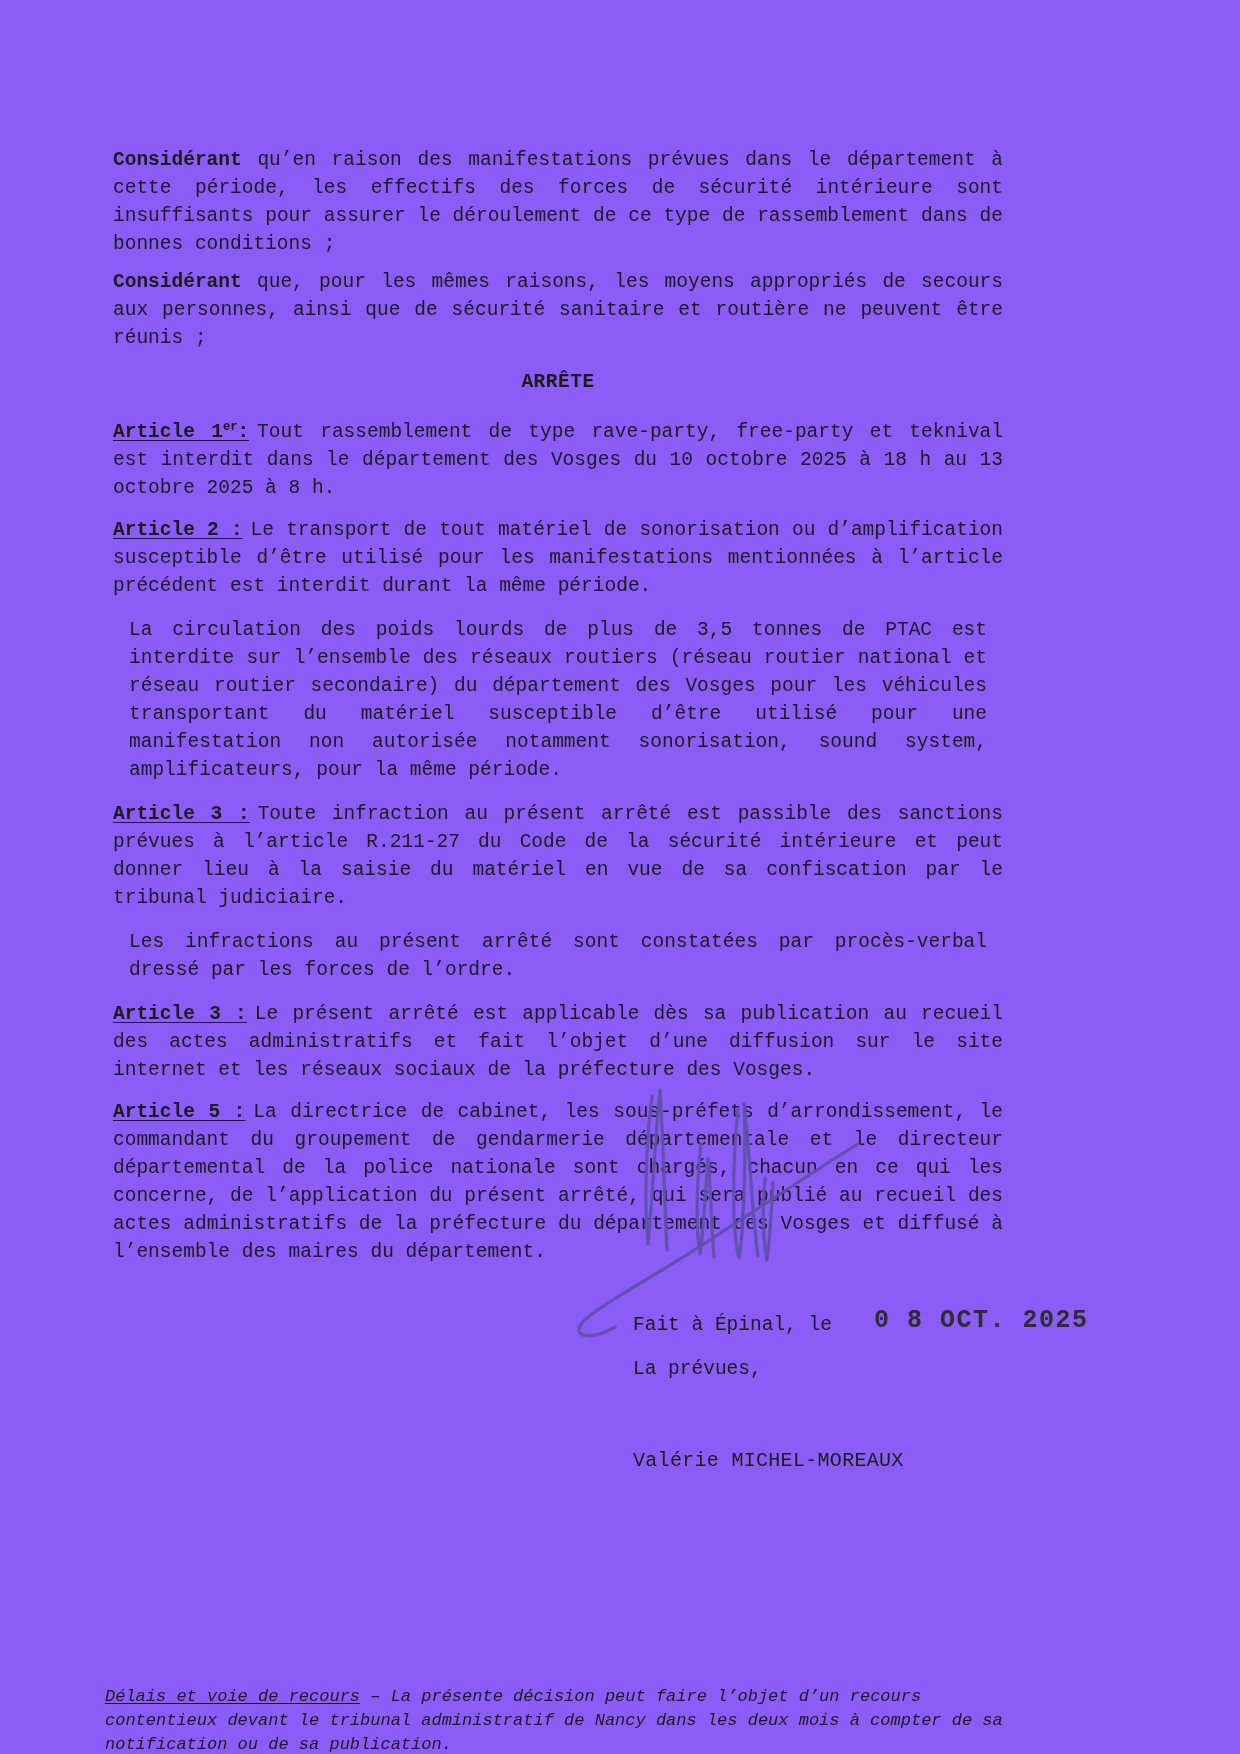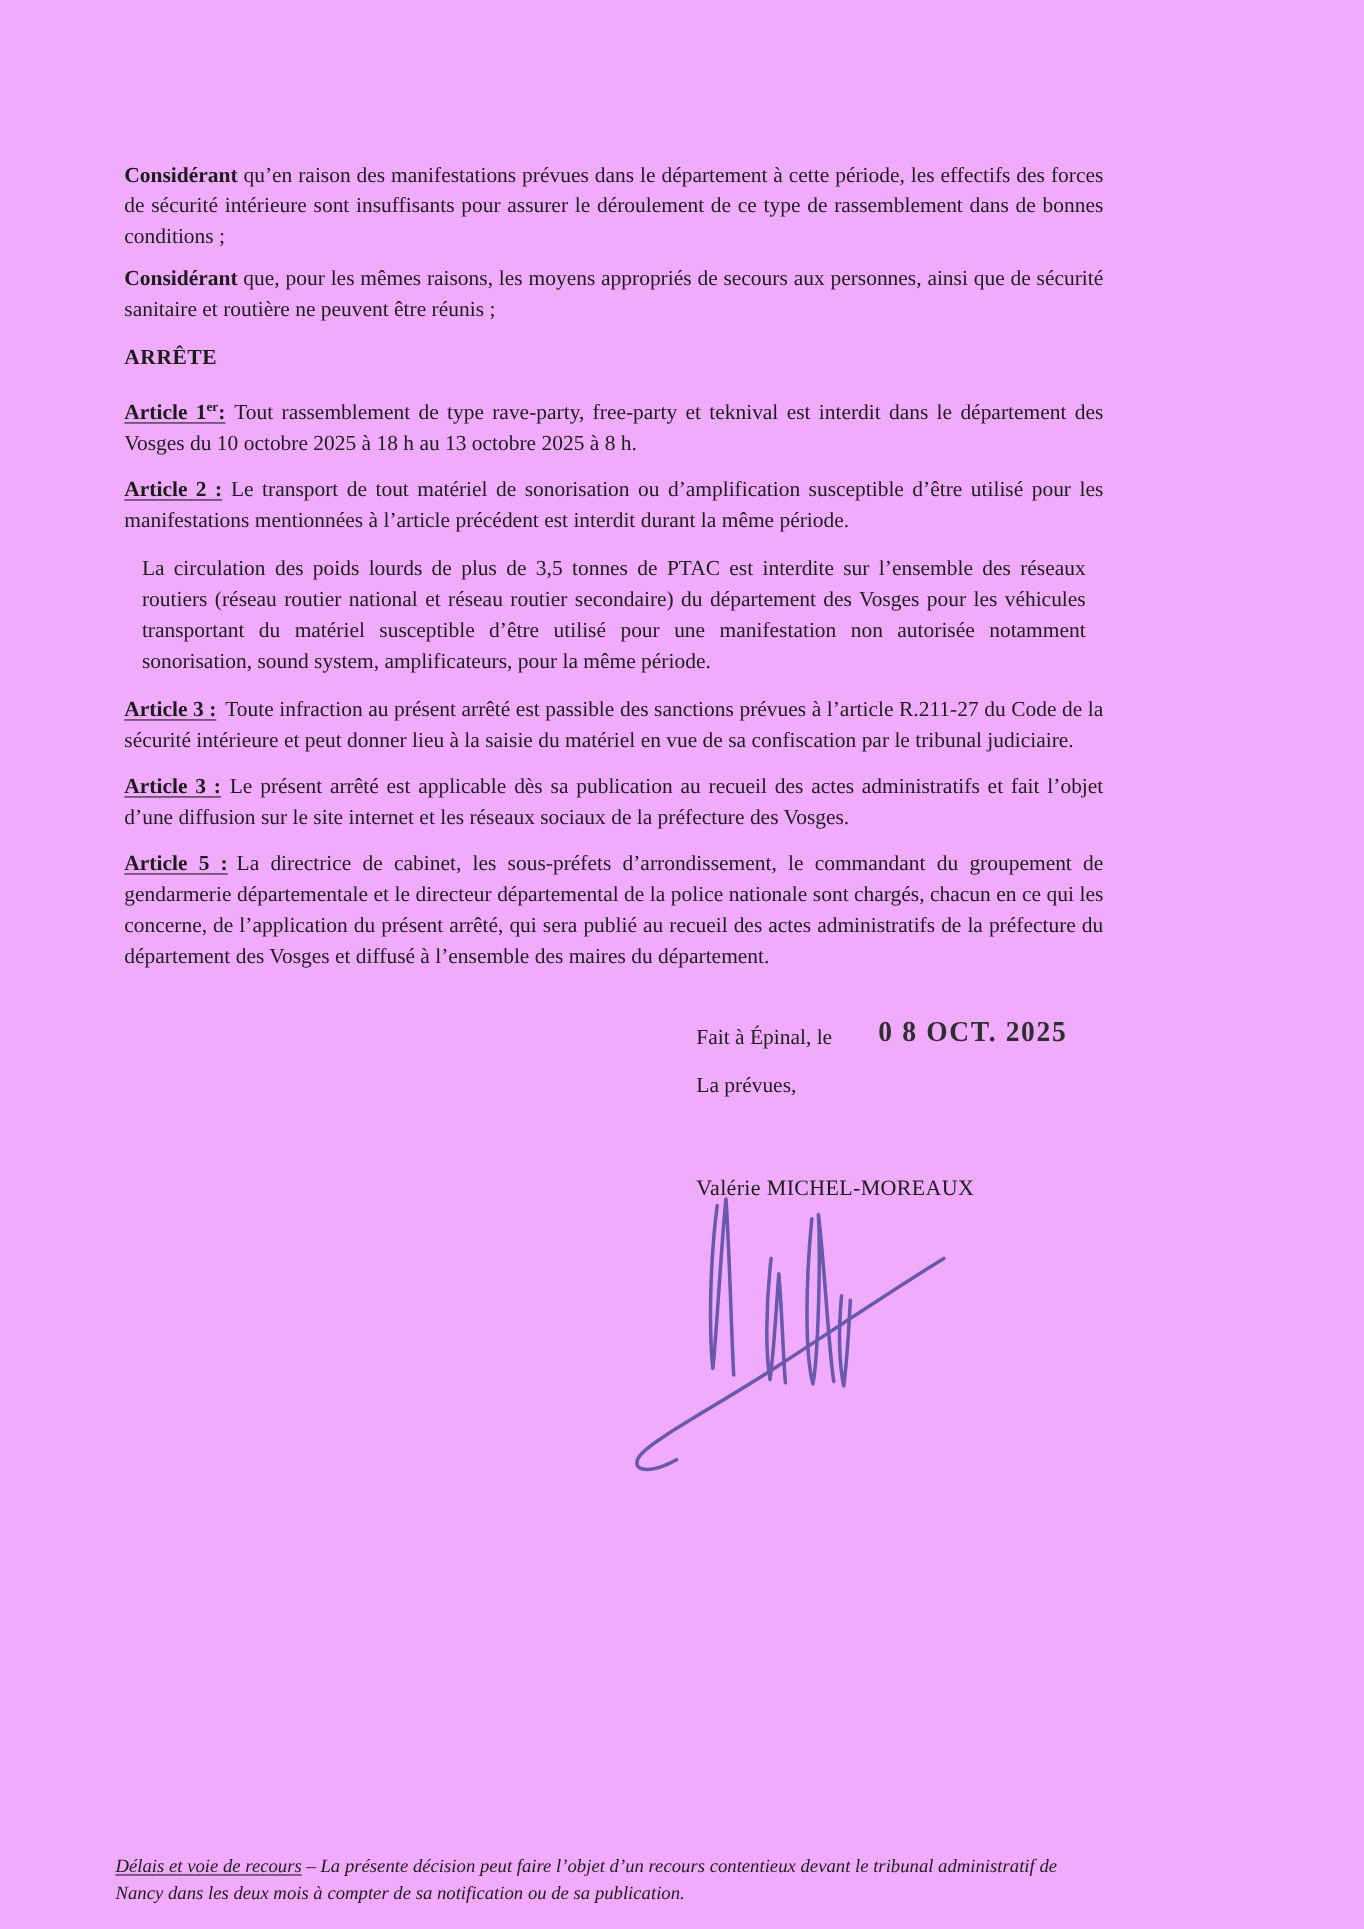--- a/index.html
+++ b/index.html
@@ -5,24 +5,24 @@
   html, body {
     margin: 0;
     padding: 0;
     background: #e8e8e8;
   }
   .page {
     position: relative;
     width: 1240px;
     height: 1754px;
     margin: 0 auto;
-    background: #f0abfc;
+    background: #8b5cf6;
     box-sizing: border-box;
     padding: 146px 237px 0 113px;
-    font-family: Liberation Serif, serif;
+    font-family: Liberation Mono, monospace;
     color: #1c1c1c;
     font-size: 19.5px;
     line-height: 28px;
     overflow: hidden;
   }
   .para {
     margin: 0 0 10px 0;
     text-align: justify;
   }
   .para.cont {
@@ -39,21 +39,21 @@
     text-decoration: underline;
     text-underline-offset: 3px;
     padding-right: 8px;
   }
   .article-label sup {
     font-size: 0.62em;
     line-height: 0;
     margin-top: 12px;
   }
   .heading {
-    text-align: left;
+    text-align: center;
     font-weight: 700;
     letter-spacing: 0.5px;
     margin: 16px 0 22px 0;
   }
   .sig-block {
     margin-top: 44px;
     margin-left: 520px;
     position: relative;
   }
   .sig-line1 {
@@ -120,20 +120,21 @@
   </p>
 
   <p class="para article">
     <span class="article-label"><span>Article 2</span><sup></sup><span> :</span></span><span class="article-body">Le transport de tout matériel de sonorisation ou d’amplification susceptible d’être utilisé pour les manifestations mentionnées à l’article précédent est interdit durant la même période.</span>
   </p>
   <p class="para cont">La circulation des poids lourds de plus de 3,5 tonnes de PTAC est interdite sur l’ensemble des réseaux routiers (réseau routier national et réseau routier secondaire) du département des Vosges pour les véhicules transportant du matériel susceptible d’être utilisé pour une manifestation non autorisée notamment sonorisation, sound system, amplificateurs, pour la même période.</p>
 
   <p class="para article">
     <span class="article-label"><span>Article 3</span><sup></sup><span> :</span></span><span class="article-body">Toute infraction au présent arrêté est passible des sanctions prévues à l’article R.211-27 du Code de la sécurité intérieure et peut donner lieu à la saisie du matériel en vue de sa confiscation par le tribunal judiciaire.</span>
   </p>
+  <p class="para cont">Les infractions au présent arrêté sont constatées par procès-verbal dressé par les forces de l’ordre.</p>
 
   <p class="para article">
     <span class="article-label"><span>Article 3</span><sup></sup><span> :</span></span><span class="article-body">Le présent arrêté est applicable dès sa publication au recueil des actes administratifs et fait l’objet d’une diffusion sur le site internet et les réseaux sociaux de la préfecture des Vosges.</span>
   </p>
 
   <p class="para article">
     <span class="article-label"><span>Article 5</span><sup></sup><span> :</span></span><span class="article-body">La directrice de cabinet, les sous-préfets d’arrondissement, le commandant du groupement de gendarmerie départementale et le directeur départemental de la police nationale sont chargés, chacun en ce qui les concerne, de l’application du présent arrêté, qui sera publié au recueil des actes administratifs de la préfecture du département des Vosges et diffusé à l’ensemble des maires du département.</span>
   </p>
 
   <div class="sig-block">

